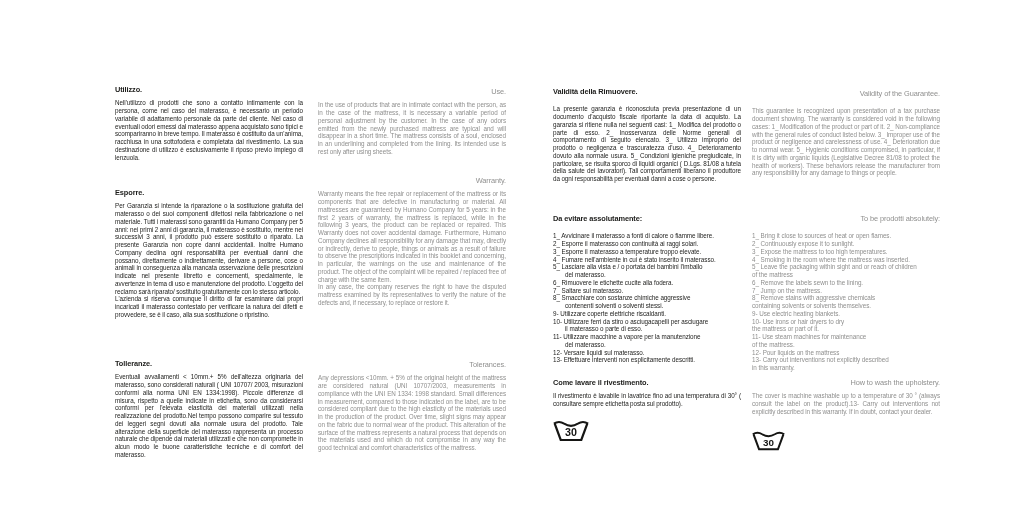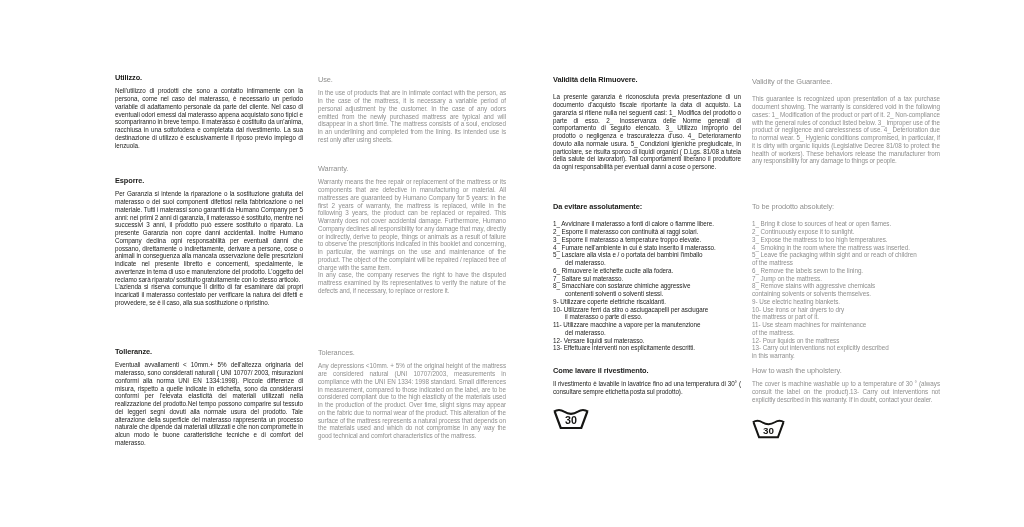--- a/index.html
+++ b/index.html
@@ -9,24 +9,24 @@
     -webkit-font-smoothing:antialiased;
   }
   .spread{position:absolute;inset:0;background:#ffffff;}
   .col{position:absolute;top:0;height:527px;width:188px;}
   .col-1{left:115px;}
   .col-2{left:318px;}
   .col-3{left:553px;}
   .col-4{left:752px;}
   .sec{position:absolute;left:0;right:0;}
   .h{
-    font-size:7.4px;line-height:8.4px;font-weight:bold;margin:0 0 5px 0;
+    font-size:7.4px;line-height:8.4px;font-weight:bold;margin:12px 0 5px 0;
     letter-spacing:-0.1px;color:#1d1d1b;
   }
-  .h.en{font-weight:normal;color:#8f8f8e;}
+  .h.en{font-weight:normal;color:#8f8f8e;text-align:right;}
   .h.gap-lg{margin-bottom:9px;}
   .p{
     font-size:6.3px;line-height:7.75px;margin:0;letter-spacing:-0.05px;
     color:#1d1d1b;word-spacing:-0.2px;
   }
   .p.en{color:#8f8f8e;}
   .just{text-align:justify;}
   ul.list{
     list-style:none;margin:9px 0 0 0;padding:0;
     font-size:6.3px;line-height:7.75px;letter-spacing:-0.05px;color:#1d1d1b;
@@ -119,21 +119,21 @@
       </div>
     </div>
   </section>
 
   <section class="col col-4">
     <div class="sec" style="top:78px">
       <h3 class="h en gap-lg">Validity of the Guarantee.</h3>
       <p class="p en just">This guarantee is recognized upon presentation of a tax purchase document showing. The warranty is considered void in the following cases: 1_ Modification of the product or part of it. 2_ Non-compliance with the general rules of conduct listed below. 3_ Improper use of the product or negligence and carelessness of use. 4_ Deterioration due to normal wear. 5_ Hygienic conditions compromised, in particular, if it is dirty with organic liquids (Legislative Decree 81/08 to protect the health of workers). These behaviors release the manufacturer from any responsibility for any damage to things or people.</p>
     </div>
     <div class="sec" style="top:203px">
-      <h3 class="h en gap-lg">To be prodotto absolutely:</h3>
+      <h3 class="h en gap-lg">To be prodotti absolutely:</h3>
       <ul class="list en">
         <li>1_ Bring it close to sources of heat or open flames.</li>
         <li>2_ Continuously expose it to sunlight.</li>
         <li>3_ Expose the mattress to too high temperatures.</li>
         <li>4_ Smoking in the room where the mattress was inserted.</li>
         <li>5_ Leave the packaging within sight and or reach of children
 of the mattress</li>
         <li>6_ Remove the labels sewn to the lining.</li>
         <li>7_ Jump on the mattress.</li>
         <li>8_ Remove stains with aggressive chemicals

